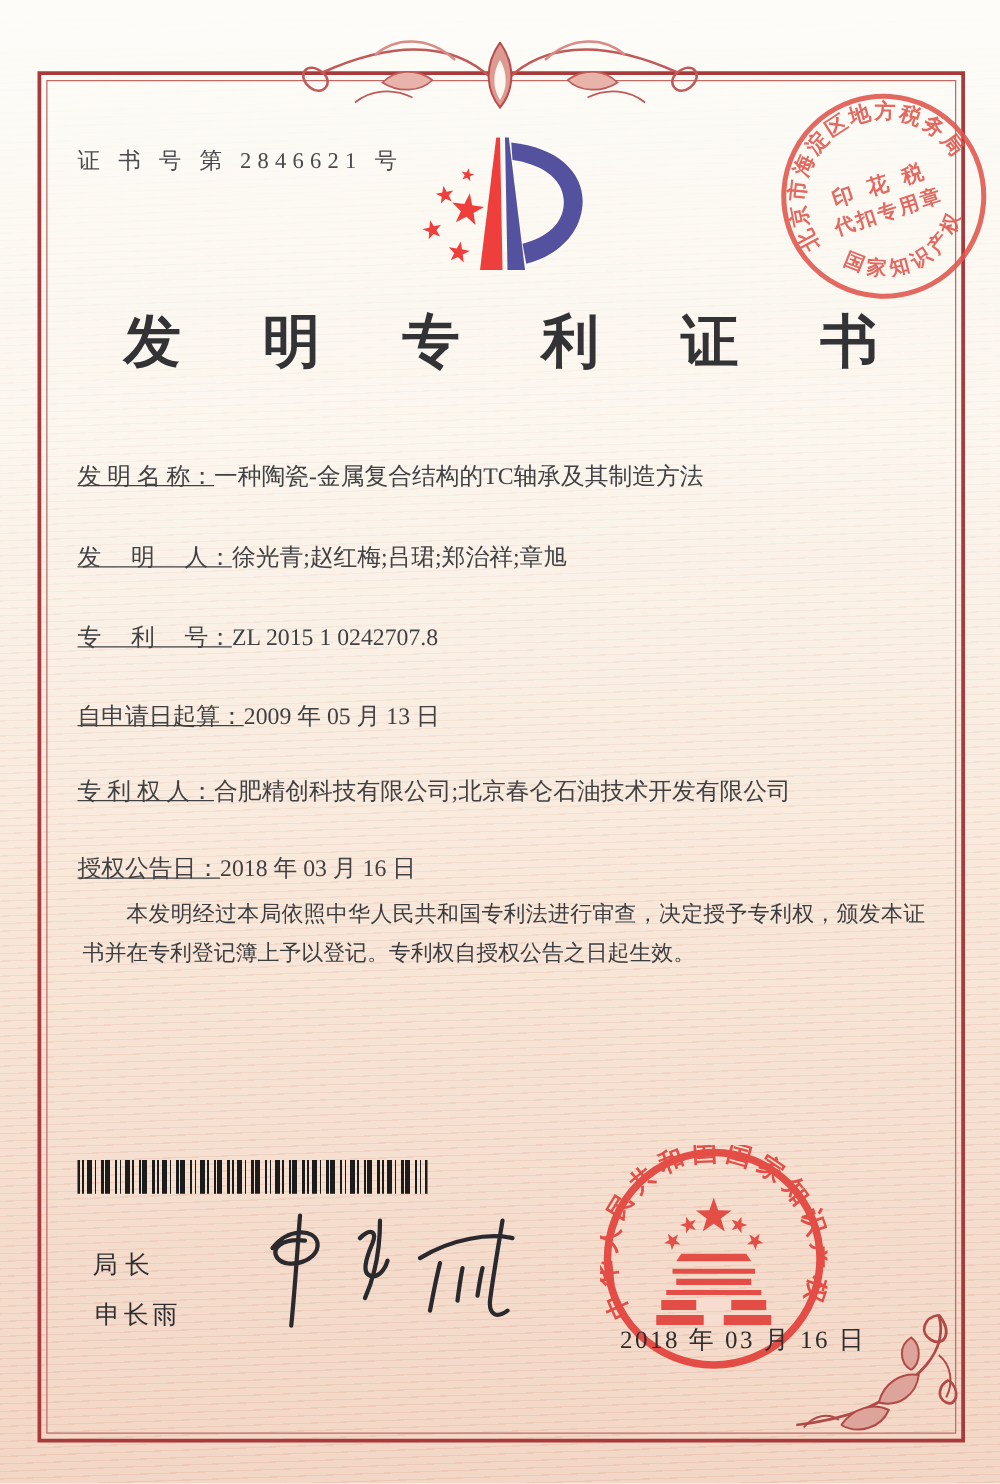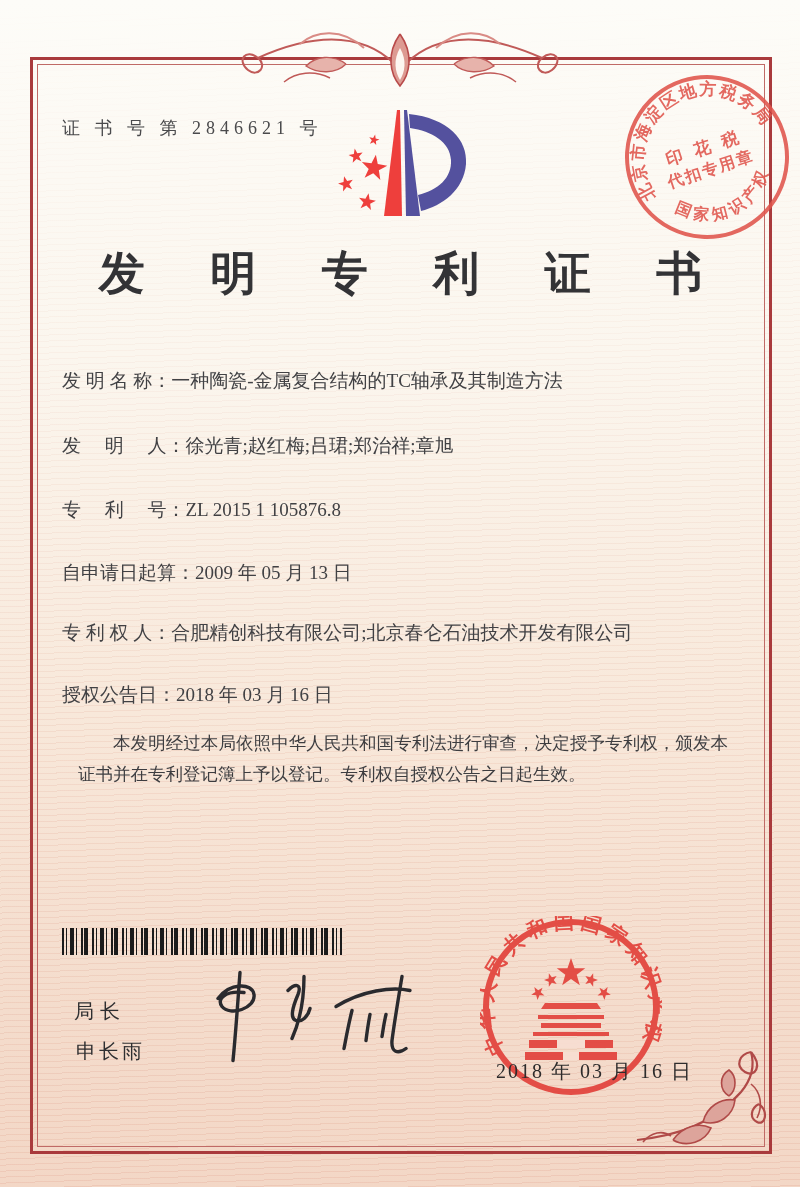--- a/index.html
+++ b/index.html
@@ -32,27 +32,27 @@
     position:absolute; left:618px; top:68px; width:178px; height:178px;
     transform:rotate(-18deg); opacity:.88;
   }
   .title{
     position:absolute; left:0; right:0; top:243px; text-align:center;
     font-size:46px; font-weight:600; color:#333336;
     letter-spacing:27px; transform:translateX(14px);
   }
   .fields{ position:absolute; left:62px; right:50px; top:0; }
   .f-row{ position:absolute; left:0; right:0; font-size:19px; color:#414144; white-space:pre; }
-  .f-label{ white-space:pre; }
+  .f-label{ white-space:pre;text-decoration:underline; }
   .f1{top:368px}.f2{top:433px}.f3{top:497px}.f4{top:560px}.f5{top:620px}.f6{top:682px}
   .body-text{
     position:absolute; left:62px; right:56px; top:712px;
     font-size:17.5px; line-height:30.5px; color:#3d3d40; text-align:justify;
   }
-  .body-text p{ margin:16px; text-indent:2em; }
+  .body-text p{ margin:4px; text-indent:2em; }
   .barcode{
     position:absolute; left:62px; top:928px; width:280px; height:27px;
     background-image:repeating-linear-gradient(90deg,
       #1b1b1b 0 2px, rgba(0,0,0,0) 2px 4px,
       #1b1b1b 4px 5px, rgba(0,0,0,0) 5px 8px,
       #1b1b1b 8px 12px, rgba(0,0,0,0) 12px 14px,
       #1b1b1b 14px 15px, rgba(0,0,0,0) 15px 19px,
       #1b1b1b 19px 21px, rgba(0,0,0,0) 21px 22px,
       #1b1b1b 22px 26px, rgba(0,0,0,0) 26px 30px);
   }
@@ -129,21 +129,21 @@
     <text font-size="16" fill="#e0554c" letter-spacing="4" font-weight="bold">
       <textPath href="#taxBottom" startOffset="4">国家知识产权局</textPath>
     </text>
   </svg>
 
   <div class="title">发 明 专 利 证 书</div>
 
   <div class="fields">
     <div class="f-row f1"><span class="f-label">发 明 名 称：</span><span class="f-value">一种陶瓷-金属复合结构的TC轴承及其制造方法</span></div>
     <div class="f-row f2"><span class="f-label">发　 明　 人：</span><span class="f-value">徐光青;赵红梅;吕珺;郑治祥;章旭</span></div>
-    <div class="f-row f3"><span class="f-label">专　 利　 号：</span><span class="f-value">ZL 2015 1 105876.8</span></div>
+    <div class="f-row f3"><span class="f-label">专　 利　 号：</span><span class="f-value">ZL 2015 1 0242707.8</span></div>
     <div class="f-row f4"><span class="f-label">自申请日起算：</span><span class="f-value">2009 年 05 月 13 日</span></div>
     <div class="f-row f5"><span class="f-label">专 利 权 人：</span><span class="f-value">合肥精创科技有限公司;北京春仑石油技术开发有限公司</span></div>
     <div class="f-row f6"><span class="f-label">授权公告日：</span><span class="f-value">2018 年 03 月 16 日</span></div>
   </div>
 
   <div class="body-text">
     <p>本发明经过本局依照中华人民共和国专利法进行审查，决定授予专利权，颁发本证书并在专利登记簿上予以登记。专利权自授权公告之日起生效。</p>
   </div>
 
   <div class="barcode"></div>

